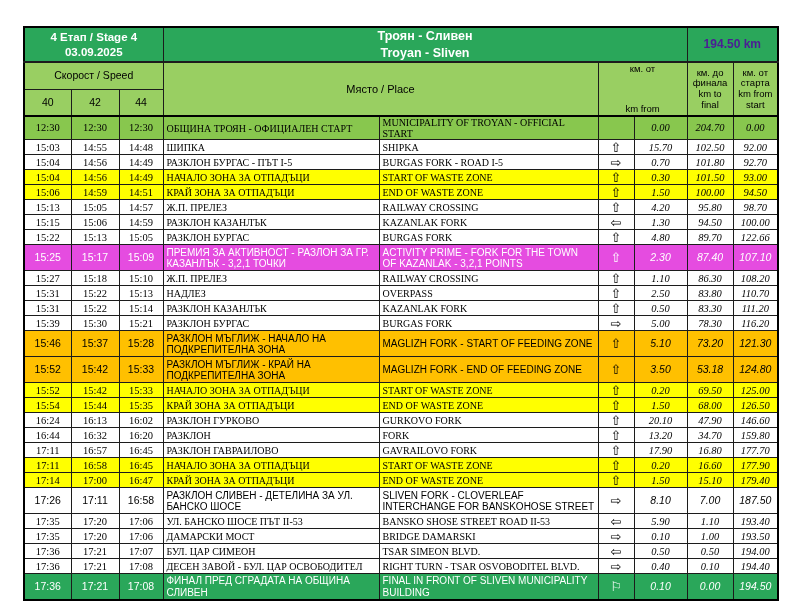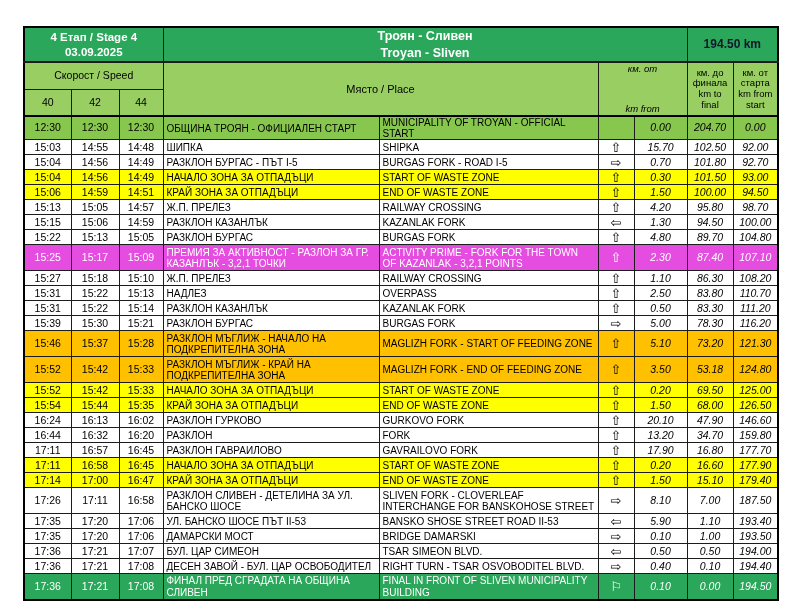--- a/index.html
+++ b/index.html
@@ -5,34 +5,34 @@
   html,body{margin:0;padding:0;background:#fff;}
   body{width:800px;height:606px;position:relative;font-family:"Liberation Sans",sans-serif;color:#000;}
   .sheet{position:absolute;left:23px;top:26px;}
   table{border-collapse:collapse;table-layout:fixed;width:754px;border:2px solid #000;}
   td{border:1px solid #1c1c1c;padding:0 3px;font-size:10.5px;line-height:1.12;overflow:hidden;vertical-align:middle;}
   
   tr.band td{height:33px;border-bottom-width:2px;font-weight:bold;text-align:center;}
   .stage div,.title div{line-height:1.3;text-align:center;}
   .stage,.title{color:#fff;font-size:11.5px;}
   .title{font-size:12.5px;}
-  .dist{color:#0f172a;font-size:12px;}
+  .dist{color:#4c1d95;font-size:12px;}
   
   tr.sub td{height:26px;}
   tr.speeds td{height:25px;}
   .hdr-bottom{border-bottom:2px solid #000;}
   .center{text-align:center;}
   .kmh{text-align:center;font-size:9.5px;line-height:1.12;}
   .kmh .gap{margin-top:29px;}
-  .it{font-style:italic;}
+  .it{}
   .speedlbl{font-size:10.5px;}
   .speedval{font-size:10.5px;margin-top:32px;}
   .place-h{font-size:11px;text-align:center;}
   
-  tr.single{height:15px;}
+  tr.single{height:15px;font-family:Liberation Serif, serif;}
   tr.double{height:26px;}
   .time{text-align:center;white-space:nowrap;font-size:10.5px;}
   .place{font-size:10px;}
   .arrow{text-align:center;font-size:13px;line-height:1;padding:0;}
   .num{text-align:center;font-style:italic;white-space:nowrap;font-size:10.5px;}
   
   .bg-green{background:var(--green);}
   .bg-lg{background:var(--light_green);}
   tr.c-white td{background:#fff;}
   tr.c-start td{background:var(--start_green);}
@@ -171,21 +171,21 @@
         </tr>
         <tr class="single c-white">
           <td class="time">15:22</td>
           <td class="time">15:13</td>
           <td class="time">15:05</td>
           <td class="place">РАЗКЛОН БУРГАС</td>
           <td class="place">BURGAS FORK</td>
           <td class="arrow">⇧</td>
           <td class="num">4.80</td>
           <td class="num">89.70</td>
-          <td class="num">104.80</td>
+          <td class="num">122.66</td>
         </tr>
         <tr class="double c-magenta">
           <td class="time">15:25</td>
           <td class="time">15:17</td>
           <td class="time">15:09</td>
           <td class="place">ПРЕМИЯ ЗА АКТИВНОСТ - РАЗЛОН ЗА ГР. КАЗАНЛЪК - 3,2,1 ТОЧКИ</td>
           <td class="place">ACTIVITY PRIME - FORK FOR THE TOWN OF KAZANLAK - 3,2,1 POINTS</td>
           <td class="arrow">⇧</td>
           <td class="num">2.30</td>
           <td class="num">87.40</td>

